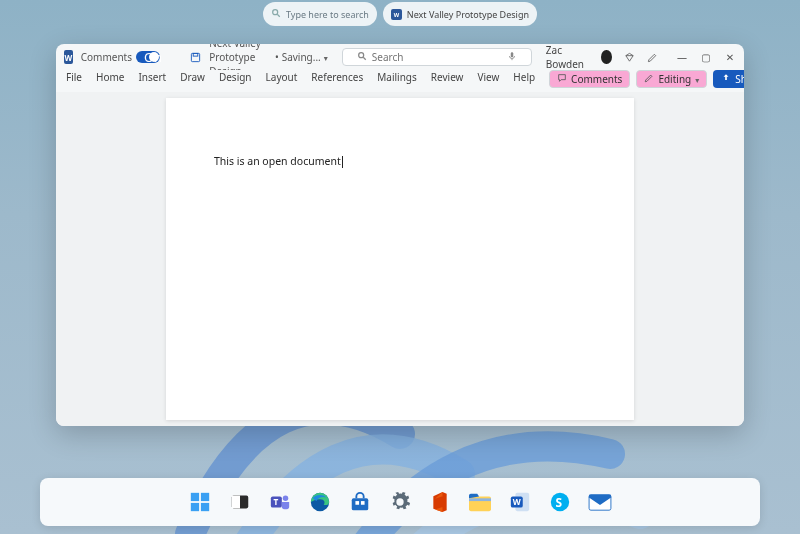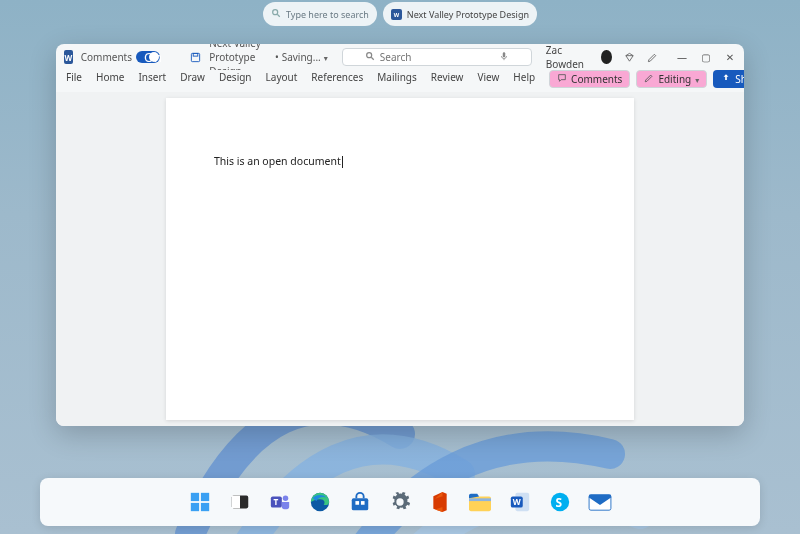--- a/index.html
+++ b/index.html
@@ -21,21 +21,21 @@
   .ticon { width: 26px; height: 26px; display: flex; align-items: center; justify-content: center; border-radius: 4px; }
 
   
   .window { position: absolute; top: 44px; left: 56px; width: 688px; height: 382px; background: #f5f7f8; border-radius: 8px; box-shadow: 0 8px 28px rgba(0,0,0,0.2); display: flex; flex-direction: column; overflow: hidden; }
   .titlebar { height: 26px; display: flex; align-items: center; padding: 0 8px; gap: 8px; font-size: 10px; color: #444; }
   .wicon { width: 14px; height: 14px; border-radius: 2px; background: #2b579a; display:flex;align-items:center;justify-content:center;color:#fff;font-size:8px;font-weight:700;}
   .autosave { display: flex; align-items: center; gap: 4px; color:#555;}
   .toggle { width: 24px; height: 12px; background: #185abd; border-radius: 6px; position: relative; }
   .toggle::after { content: ""; position: absolute; right: 1px; top: 1px; width: 10px; height: 10px; background: #fff; border-radius: 50%; }
   .docstatus { color: #555; display:flex;align-items:center;gap:3px;}
-  .searchbox { flex: 0 0 190px; height: 18px; background: #fff; border: 1px solid #d0d6da; border-radius: 4px; display: flex; align-items: center; padding: 0 22px; gap: 5px; margin:0 6px;}
+  .searchbox { flex: 0 0 190px; height: 18px; background: #fff; border: 1px solid #d0d6da; border-radius: 4px; display: flex; align-items: center; padding: 0 14px; gap: 5px; margin:0 6px;}
   .searchbox input { border: none; outline: none; font-size: 10px; background: transparent; width:100%;}
   .tbright { margin-left: auto; display: flex; align-items: center; gap: 12px; }
   .avatar { width: 14px; height: 14px; border-radius: 50%; background: #222; }
   .winbtns { display:flex; gap:12px; margin-left:6px;}
   .winbtn { width:12px;height:12px;display:flex;align-items:center;justify-content:center;color:#555;font-size:10px;}
 
   .ribbon-tabs { height: 22px; display: flex; align-items: flex-start; padding: 0 10px; gap: 14px; font-size: 10px; color: #444; background:#f5f7f8;}
   .ribbon-tabs .tab { cursor: pointer; }
   .ribbon-right { margin-left: auto; display: flex; align-items: center; gap: 6px; }
   .btn-outline { border: 1px solid #cfd5d9; background: #f9a8d4; border-radius: 4px; height: 18px; padding: 0 7px; display: flex; align-items: center; gap: 4px; font-size: 10px; color: #333; }

